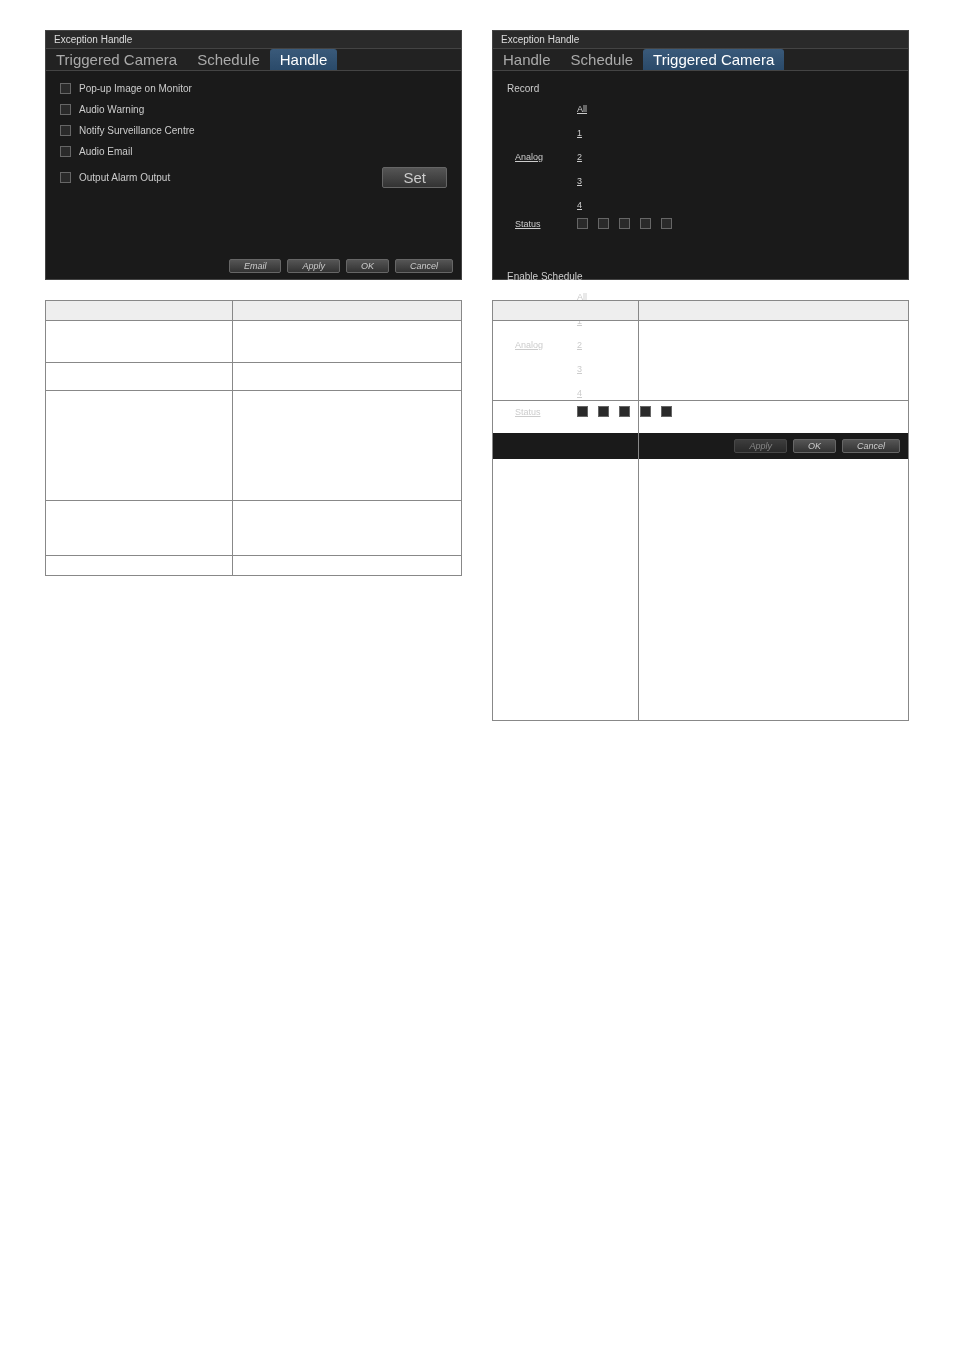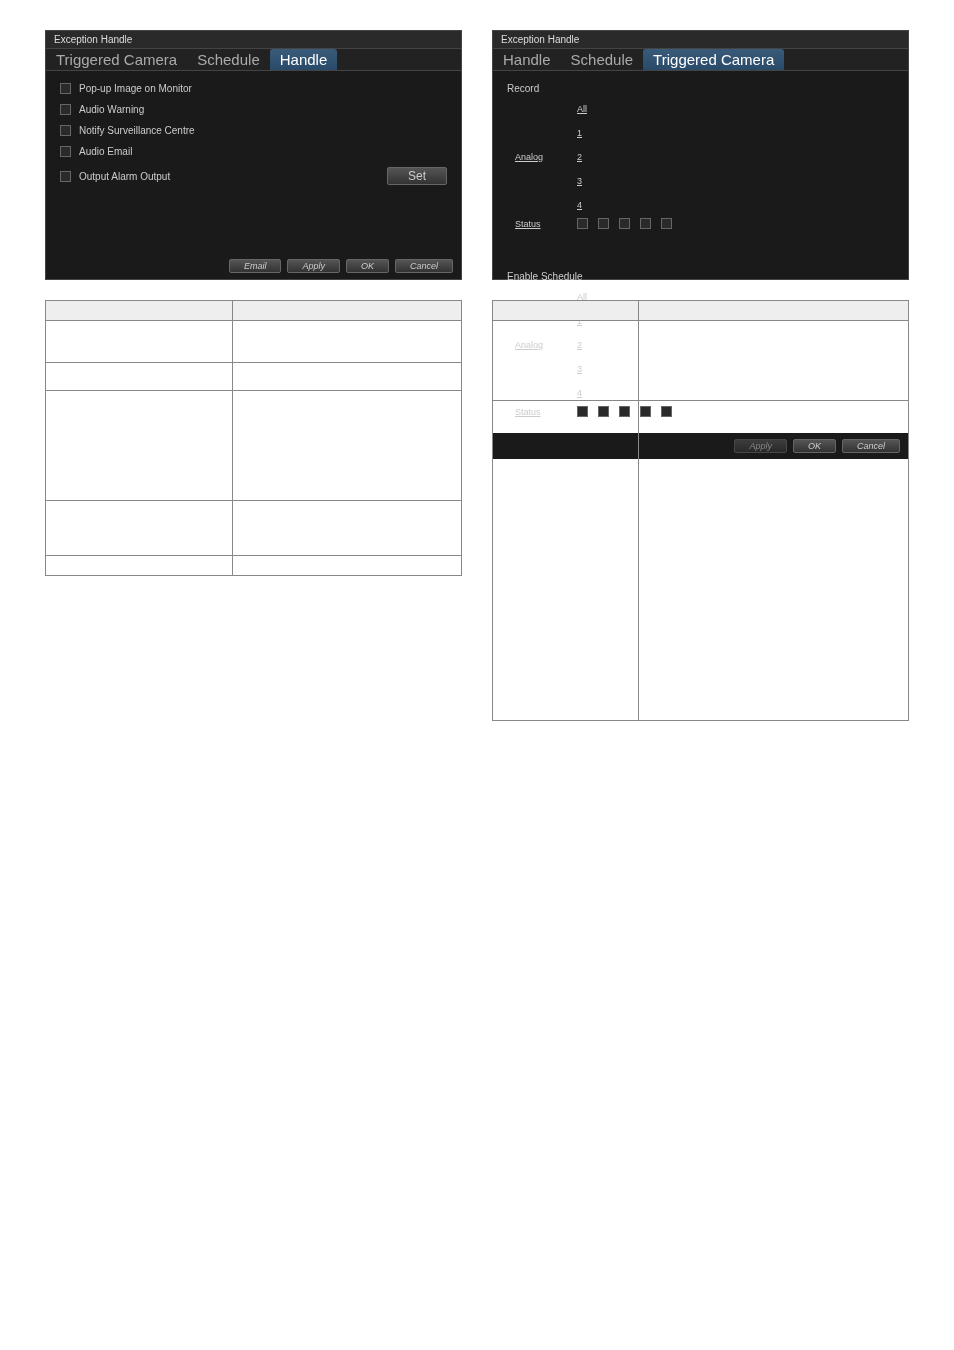--- a/index.html
+++ b/index.html
@@ -16,21 +16,21 @@
 .dark-panel.right-p { height: 250px; }
 
 .title-bar { background: #2a2a2a; padding: 3px 8px; font-size: 10px; color: #ddd; border-bottom: 1px solid #444; }
 .tabs { display: flex; background: #222; border-bottom: 1px solid #444; }
 .tab { padding: 2px 10px; font-size: 15px; color: #aaa; cursor: pointer; }
 .tab.active { background: linear-gradient(#3a5a7a, #2a4a6a); color: #fff; border-radius: 3px 3px 0 0; }
 
 .panel-body { flex: 1; padding: 12px 14px; display: flex; flex-direction: column; gap: 10px; }
 .cb-row { display: flex; align-items: center; gap: 8px; font-size: 10px; color: #ccc; }
 .cb { width: 11px; height: 11px; border: 1px solid #666; background: #2a2a2a; display: inline-block; }
-.set-btn { margin-left: auto; padding: 1px 20px; background: linear-gradient(#555,#333); border: 1px solid #666; color: #ccc; font-size: 12px; border-radius: 2px; text-align: right; }
+.set-btn { margin-left: auto; padding: 1px 20px; background: linear-gradient(#555,#333); border: 1px solid #666; color: #ccc; font-size: 15px; border-radius: 2px; text-align: right; }
 
 .btn-row { padding: 6px 8px; display: flex; justify-content: flex-end; gap: 6px; background: #1a1a1a; }
 .btn { padding: 1px 14px; background: linear-gradient(#555,#333); border: 1px solid #666; color: #ccc; font-size: 9px; border-radius: 2px; font-style: italic; }
 .btn.dim { opacity: .6; }
 
 .section-label { font-size: 10px; color: #ccc; margin-bottom: 6px; }
 .chan-row { display: flex; align-items: center; gap: 10px; font-size: 9px; color: #ccc; margin-bottom: 4px; text-decoration: underline; }
 .chan-row .lbl { width: 60px; padding-left: 8px; }
 .chan-row .hdrs { display: flex; gap: 14px; flex-direction: column; }
 .chan-row .cbs { display: flex; gap: 10px; }

